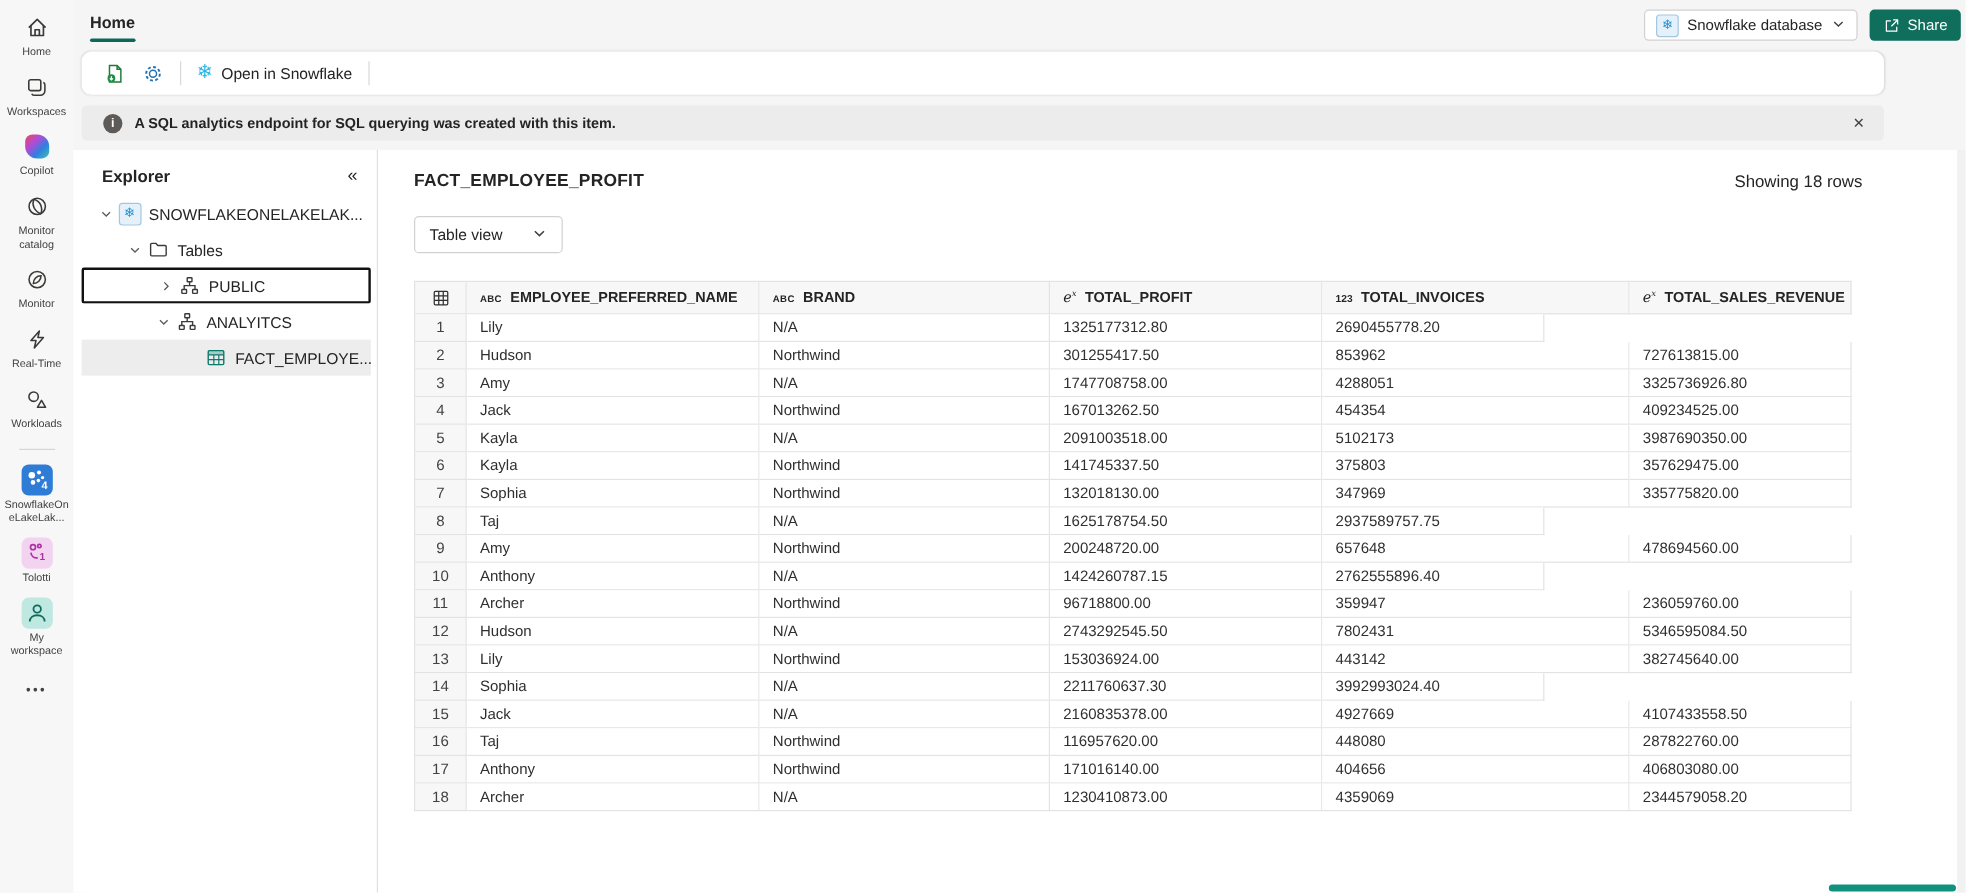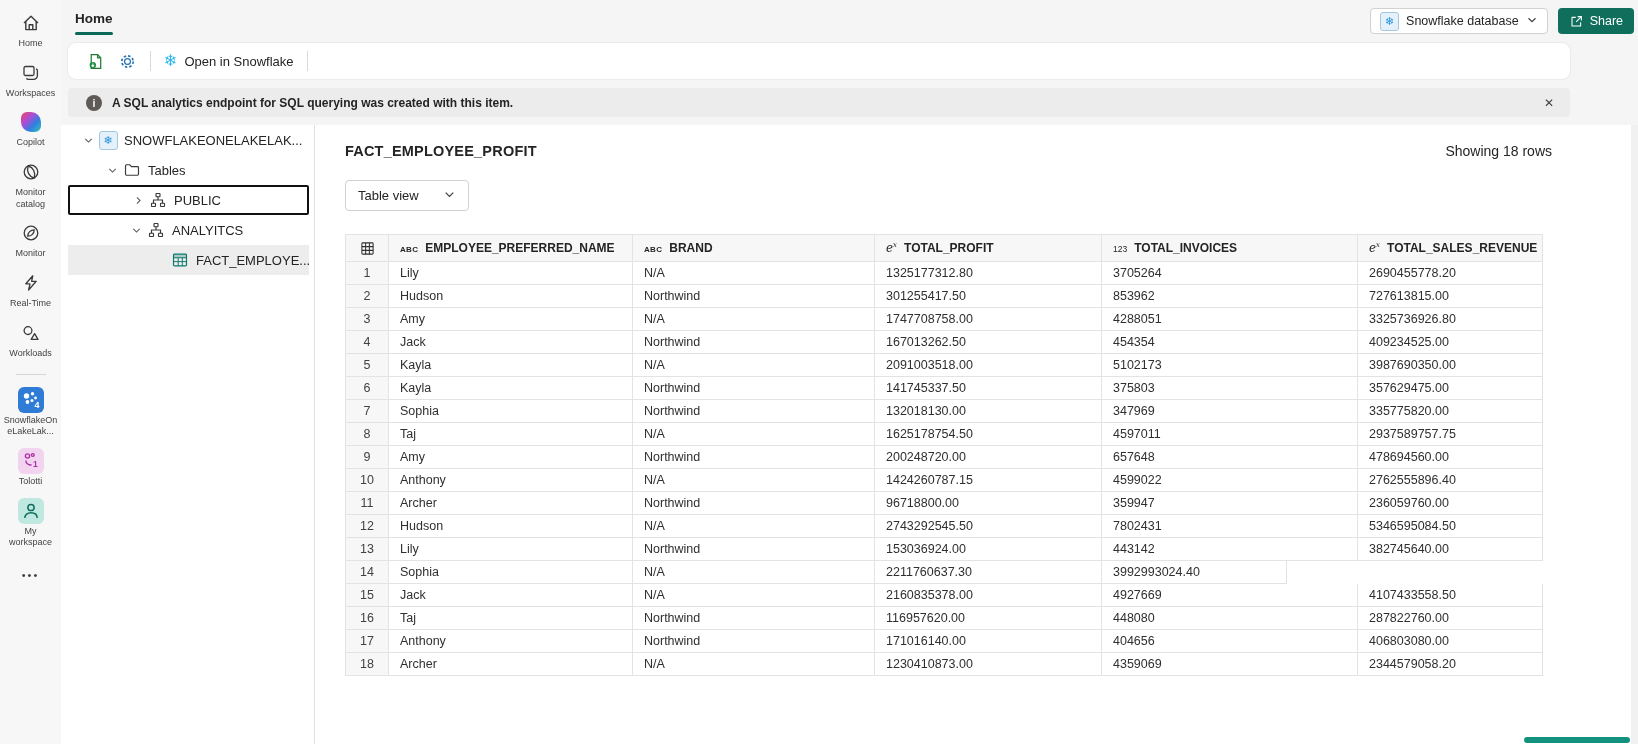--- a/index.html
+++ b/index.html
@@ -67,21 +67,21 @@
   
   .grid{margin-top:23px;width:1198px;font-size:12.5px;}
   .gr{display:flex;}
   .gc{box-sizing:border-box;border-right:1px solid #e3e3e3;border-bottom:1px solid #e3e3e3;display:flex;align-items:center;
     padding:0 11px;height:23px;background:#fff;color:#2f2f2f;overflow:hidden;white-space:nowrap;flex:none;}
   .gc.first{border-left:1px solid #e3e3e3;}
   .gc.num{justify-content:center;background:#f7f7f7;color:#424242;padding:0;}
   .gh{height:28px;background:#f7f7f7;font-weight:600;color:#242424;border-top:1px solid #e3e3e3;gap:7px;font-size:12px;cursor:pointer;}
   .gh.corner{justify-content:center;cursor:default;}
   .t-abc{font-size:8px;font-weight:700;letter-spacing:.3px;}
-  .t-123{font-size:8.5px;font-weight:400;}
+  .t-123{font-size:8.5px;font-weight:700;}
   .t-fx{font-family:"DejaVu Serif",serif;font-style:italic;font-size:12px;font-weight:400;}
   .t-fx sup{font-size:7px;}
   
   .vscroll{position:absolute;right:0;top:125px;width:7px;height:619px;background:#f1f1f1;}
   .hthumb{position:absolute;right:8px;bottom:1px;width:106px;height:6px;background:#12917e;border-radius:3px;}
 </style>
 </head>
 <body>
 
 <nav class="rail">
@@ -229,20 +229,24 @@
 </div>
 
 <div class="banner">
   <span class="info-circle">i</span>
   <span class="banner-text">A SQL analytics endpoint for SQL querying was created with this item.</span>
   <button class="banner-close">✕</button>
 </div>
 
 <div class="main">
   <aside class="explorer">
+    <div class="explorer-header">
+      <span class="explorer-title">Explorer</span>
+      <button class="collapse">«</button>
+    </div>
     <div>
         <div class="tree-row" style="padding-left: 12px;">
           <span class="chev">
             <svg viewBox="0 0 12 12" width="11" height="11" fill="none" stroke="#5c5c5c" stroke-width="1.2">
               <path d="M2.5 4.3 L6 7.7 L9.5 4.3"></path>
             </svg>
           </span>
           <span class="tree-icon">
             <span class="sf-chip">❄</span>
           </span>
@@ -350,21 +354,20 @@
             <span><span class="t-fx">e<sup>x</sup></span></span>
             <span>TOTAL_SALES_REVENUE</span>
           </div>
         </div>
       <div>
           <div class="gr">
             <div class="gc num first" style="width:44px">1</div>
             <div class="gc" style="width:244px">Lily</div>
             <div class="gc" style="width:242px">N/A</div>
             <div class="gc" style="width:227px">1325177312.80</div>
-            <div class="gc" style="width:256px">3705264</div>
             <div class="gc" style="width:185px">2690455778.20</div>
           </div>
           <div class="gr">
             <div class="gc num first" style="width:44px">2</div>
             <div class="gc" style="width:244px">Hudson</div>
             <div class="gc" style="width:242px">Northwind</div>
             <div class="gc" style="width:227px">301255417.50</div>
             <div class="gc" style="width:256px">853962</div>
             <div class="gc" style="width:185px">727613815.00</div>
           </div>
@@ -406,37 +409,35 @@
             <div class="gc" style="width:242px">Northwind</div>
             <div class="gc" style="width:227px">132018130.00</div>
             <div class="gc" style="width:256px">347969</div>
             <div class="gc" style="width:185px">335775820.00</div>
           </div>
           <div class="gr">
             <div class="gc num first" style="width:44px">8</div>
             <div class="gc" style="width:244px">Taj</div>
             <div class="gc" style="width:242px">N/A</div>
             <div class="gc" style="width:227px">1625178754.50</div>
-            <div class="gc" style="width:256px">4597011</div>
             <div class="gc" style="width:185px">2937589757.75</div>
           </div>
           <div class="gr">
             <div class="gc num first" style="width:44px">9</div>
             <div class="gc" style="width:244px">Amy</div>
             <div class="gc" style="width:242px">Northwind</div>
             <div class="gc" style="width:227px">200248720.00</div>
             <div class="gc" style="width:256px">657648</div>
             <div class="gc" style="width:185px">478694560.00</div>
           </div>
           <div class="gr">
             <div class="gc num first" style="width:44px">10</div>
             <div class="gc" style="width:244px">Anthony</div>
             <div class="gc" style="width:242px">N/A</div>
             <div class="gc" style="width:227px">1424260787.15</div>
-            <div class="gc" style="width:256px">4599022</div>
             <div class="gc" style="width:185px">2762555896.40</div>
           </div>
           <div class="gr">
             <div class="gc num first" style="width:44px">11</div>
             <div class="gc" style="width:244px">Archer</div>
             <div class="gc" style="width:242px">Northwind</div>
             <div class="gc" style="width:227px">96718800.00</div>
             <div class="gc" style="width:256px">359947</div>
             <div class="gc" style="width:185px">236059760.00</div>
           </div>

